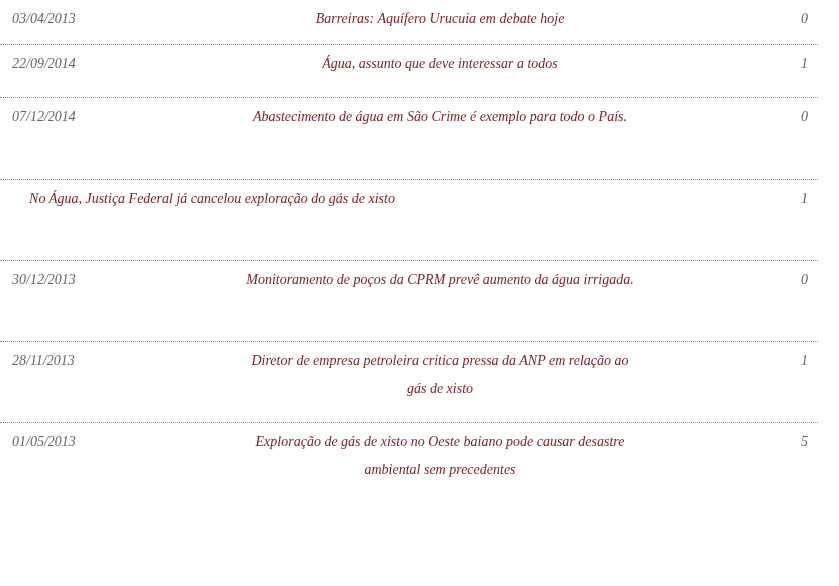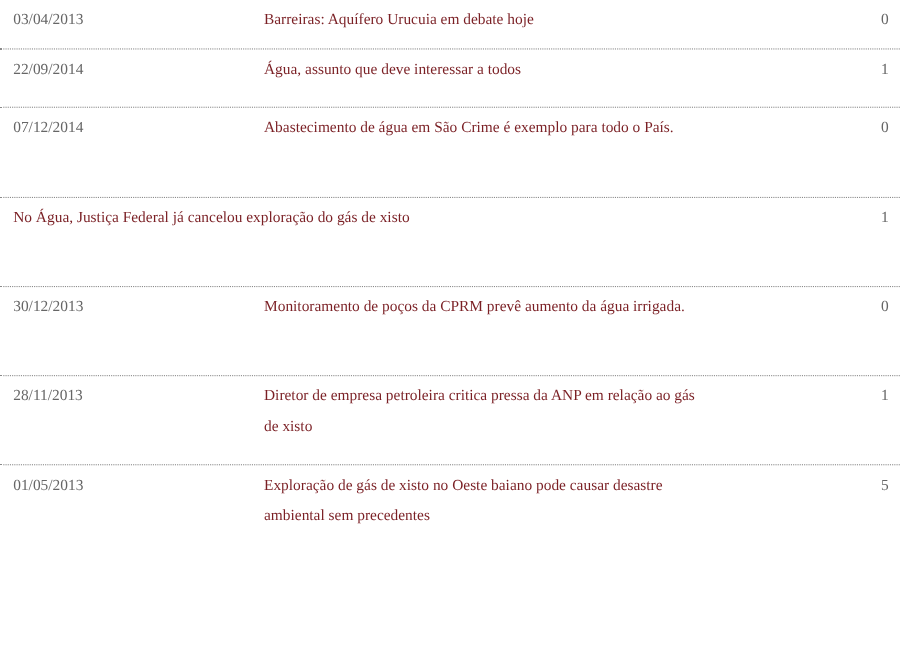--- a/index.html
+++ b/index.html
@@ -1,17 +1,17 @@
 <!DOCTYPE html>
 <html><head>
 <meta charset="utf-8">
 <style>
   html, body { margin: 0; padding: 0; background: #ffffff; }
   body { width: 839px; height: 586px; overflow: hidden; font-family: "Liberation Serif", "DejaVu Serif", serif; }
-  .list { position: relative; width: 818px; }
+  .list { position: relative; width: 818px; font-style: italic; }
   .row {
     display: flex;
     align-items: flex-start;
     border-bottom: 1px dotted #8a8a8a;
     box-sizing: border-box;
   }
   .row:last-child { border-bottom: none; }
   .date {
     width: 228px;
     padding-left: 12px;
@@ -24,20 +24,21 @@
   .title {
     width: 400px;
     margin-left: 12px;
     color: #7a1f24;
     font-size: 14px;
     line-height: 28px;
     padding-top: 5px;
     padding-bottom: 10px;
     text-decoration: none;
     cursor: pointer;
+    text-align: center;
   }
   .count {
     flex: 1;
     text-align: right;
     padding-right: 10px;
     color: #666666;
     font-size: 14px;
     line-height: 28px;
     padding-top: 5px;
   }

